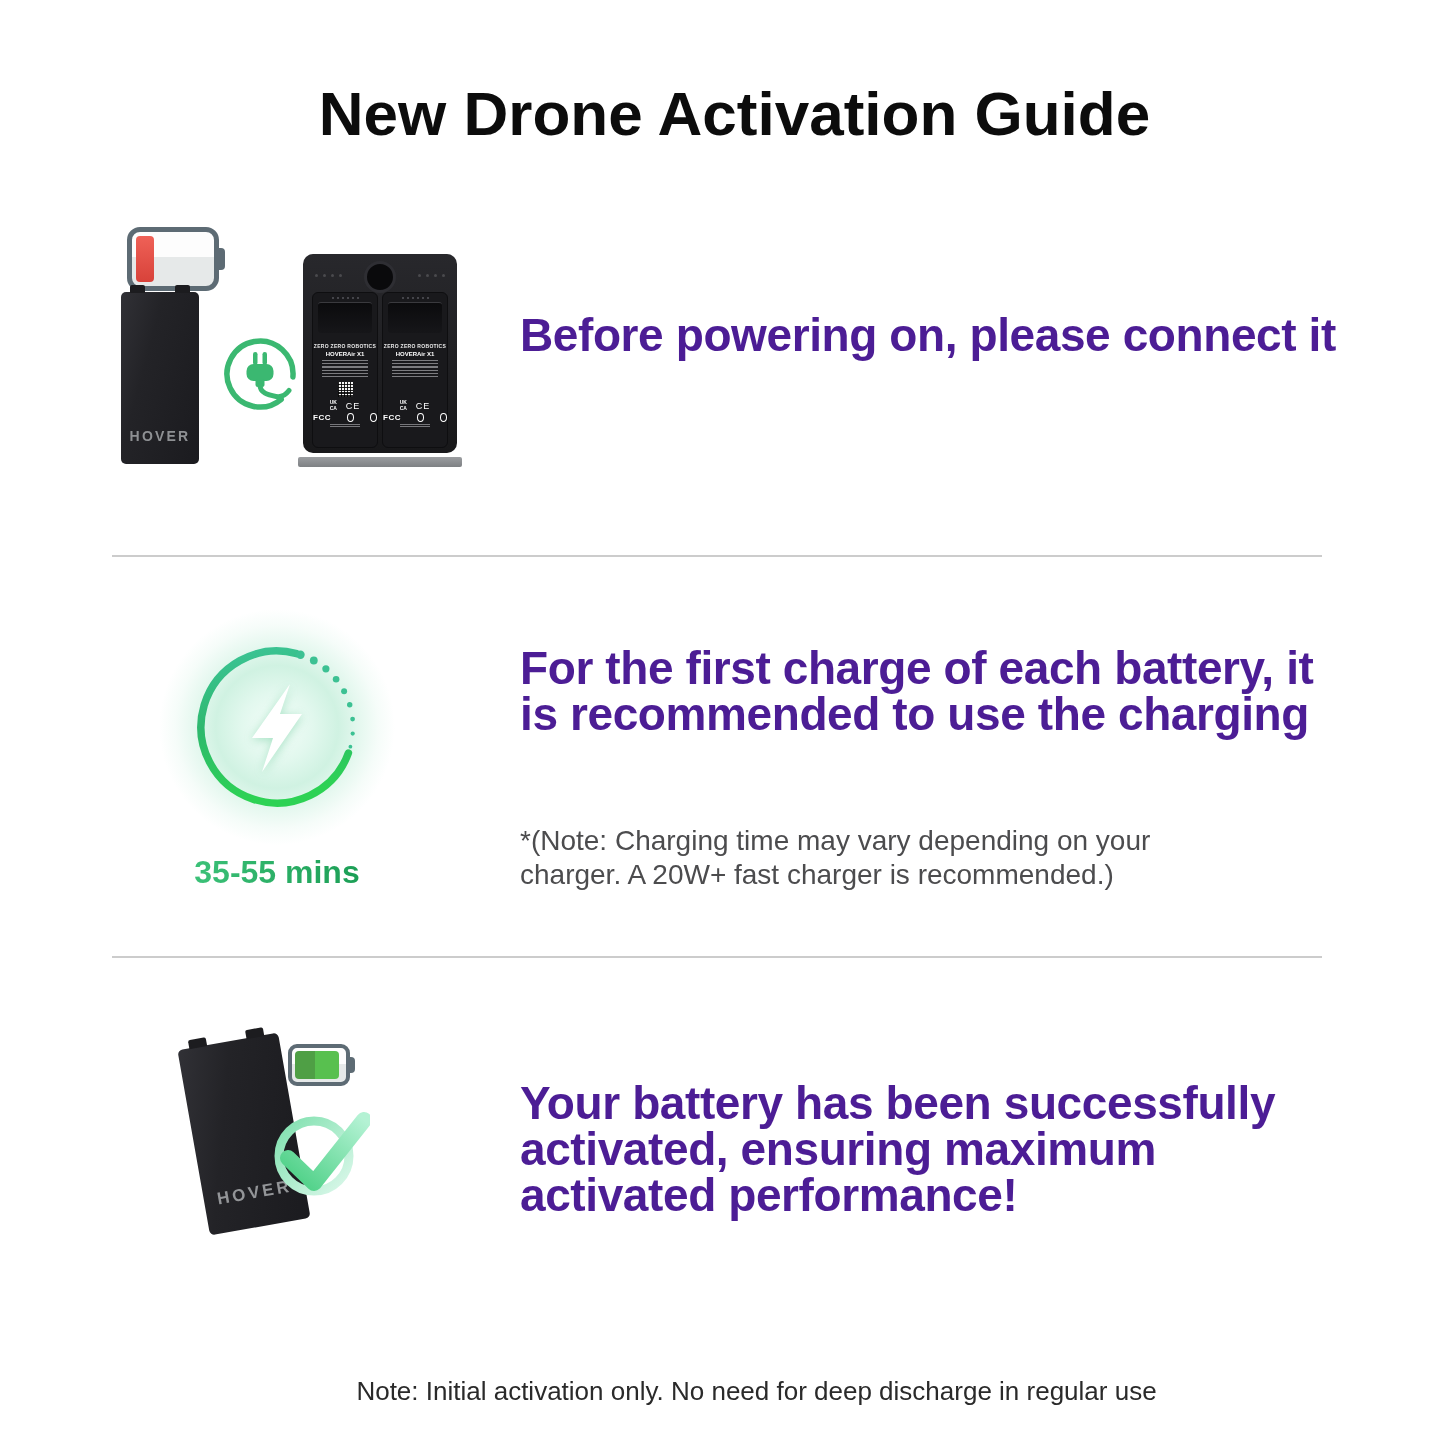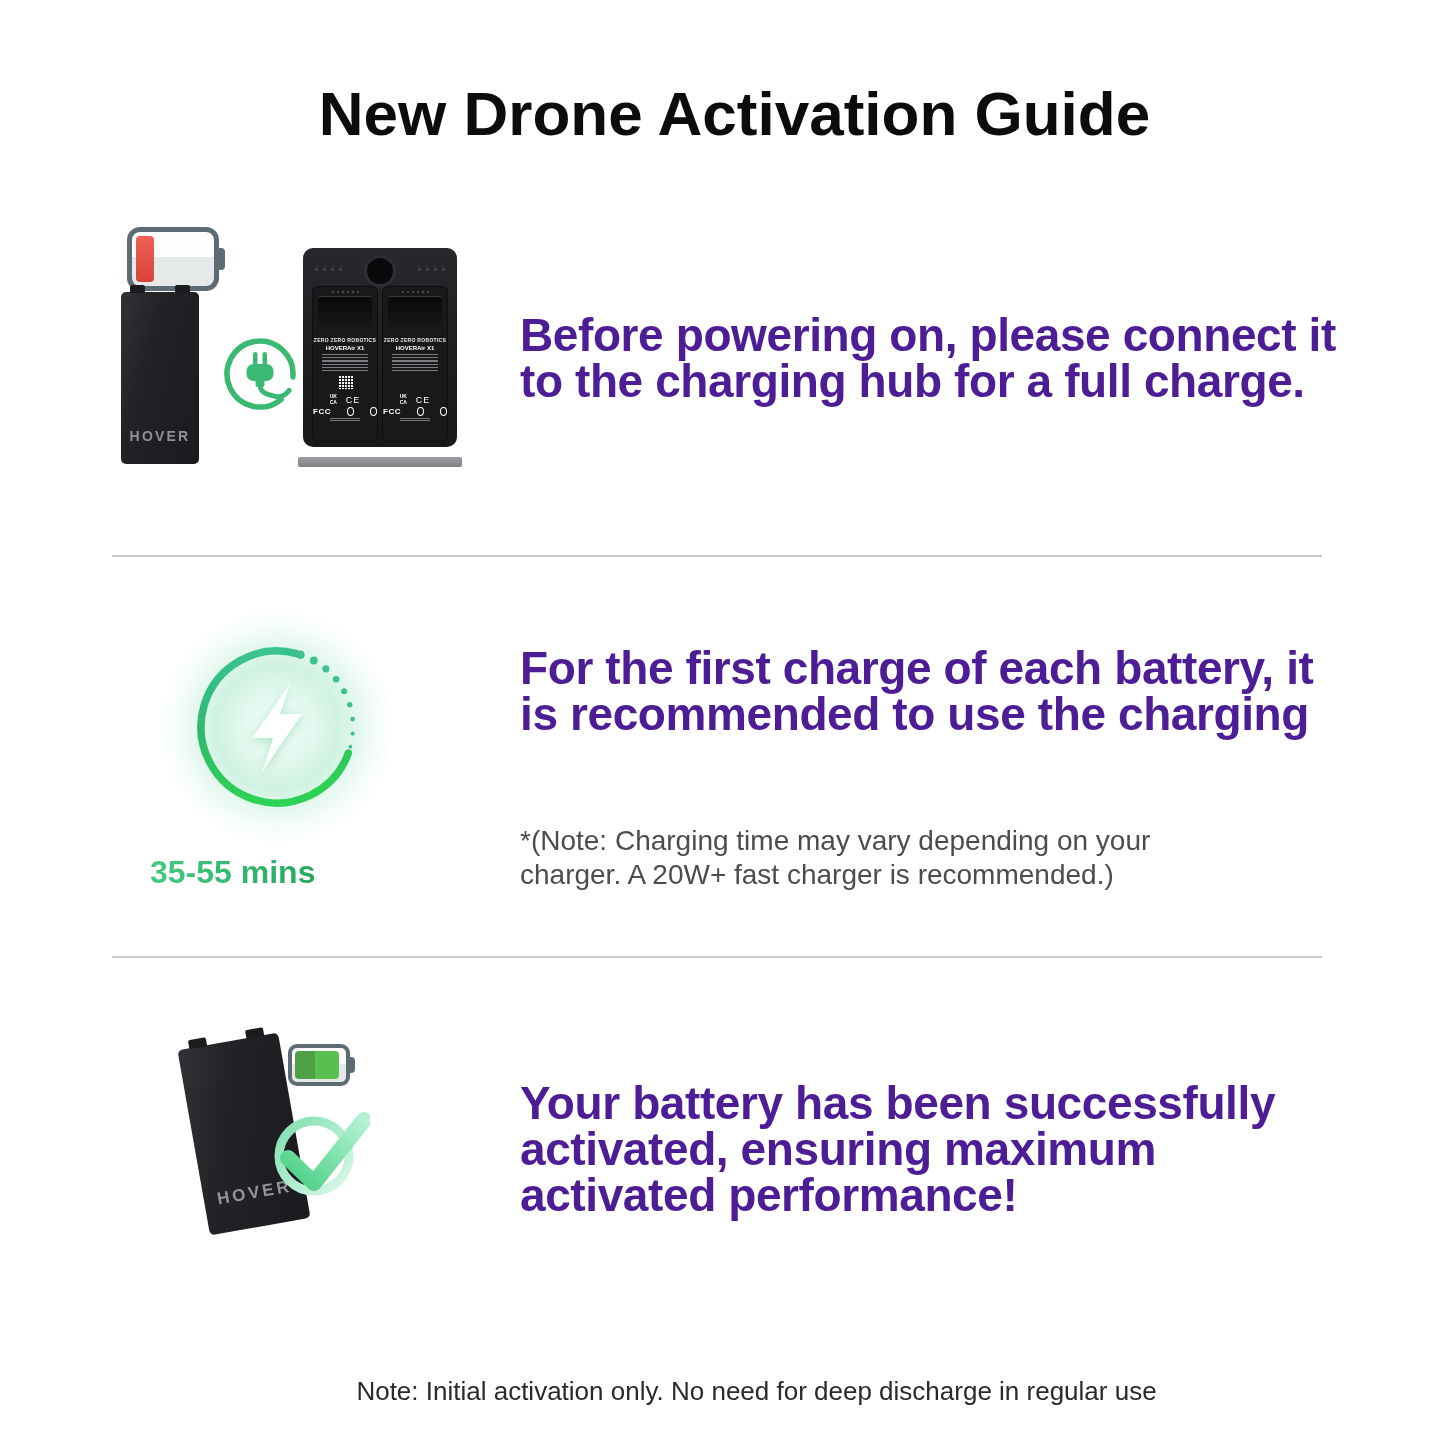--- a/index.html
+++ b/index.html
@@ -38,21 +38,21 @@
   .hover-batt .brand{position:absolute; bottom:20px; width:100%; text-align:center;
              color:#8e9093; font-weight:700; font-size:14px; letter-spacing:2.2px;}
   .batt1{left:121px; top:292px; width:78px; height:172px;}
   .batt1 .t1{left:9px;} .batt1 .t2{left:54px;}
   .batt3{left:193px; top:1040px; width:102px; height:188px; transform:rotate(-10deg);}
   .batt3 .tab{width:18px; height:9px; top:-8px;}
   .batt3 .t1{left:12px;} .batt3 .t2{left:70px;}
   .batt3 .brand{bottom:24px; font-size:17px; letter-spacing:3px; color:#939598;}
   .plug-svg{position:absolute; left:216px; top:330px;}
   
-  .hub{position:absolute; left:303px; top:248px; width:154px; height:199px;
+  .hub{position:absolute; left:303px; top:254px; width:154px; height:199px;
        background:linear-gradient(180deg,#28282c,#18181a); border-radius:10px;}
   .hub-base{position:absolute; left:298px; top:457px; width:164px; height:10px;
        background:linear-gradient(180deg,#9b9da0,#7e8184); border-radius:2px;}
   .hub-btn{position:absolute; left:50%; top:7px; transform:translateX(-50%);
        width:26px; height:26px; border-radius:50%; background:#0a0a0c; border:3px solid #2e2e33;}
   .hub-pins{position:absolute; top:20px; display:flex; gap:5px;}
   .hub-pins i{width:3px; height:3px; border-radius:50%; background:#4a4a4e;}
   .hub-pins.pl{left:12px;} .hub-pins.pr{right:12px;}
   .slot{position:absolute; top:38px; width:64px; height:154px; background:#19191c;
        border:1px solid #0e0e10; border-radius:6px; overflow:hidden;}
@@ -73,21 +73,21 @@
   .certs{display:flex; justify-content:center; align-items:center; gap:5px; margin-top:3px; color:#fff;}
   .ukca{display:inline-block; width:11px; font-size:5px; line-height:1.1; font-weight:800; text-align:left;}
   .ce{font-size:9px; font-weight:400; letter-spacing:1px;}
   .certs2{display:flex; justify-content:flex-start; align-items:center; gap:16px; margin-top:2px; color:#fff;}
   .fcc{font-size:8px; font-weight:800; letter-spacing:.5px;}
   .mini-circ{width:7px; height:7px; border:1px solid #fff; border-radius:50%;}
   .mini-bar{width:30px; height:4px; margin:2px auto 0 auto;
        background:repeating-linear-gradient(180deg,#8e8e92 0 1px,transparent 1px 2.5px); opacity:.8;}
   
   .ring-svg{position:absolute; left:152px; top:602px;}
-  .duration{position:absolute; left:150px; top:854px; width:254px; text-align:left;
+  .duration{position:absolute; left:150px; top:854px; width:254px; text-align:center;
        font-size:32px; font-weight:800;
        background:linear-gradient(90deg,#44ca81,#13954c);
        -webkit-background-clip:text; background-clip:text;
        -webkit-text-fill-color:transparent; color:transparent;}
   
   .check-svg{position:absolute; left:270px; top:1094px;}
   
   .footer{position:absolute; top:1376px; left:0; width:100%; text-align:center;
        font-size:26px; font-weight:400; color:#2a2a2a;margin-left:34px;}
 </style>
@@ -186,21 +186,20 @@
           <span class="mini-circ"></span>
         </div>
         <div class="mini-bar"></div>
       </div>
     </div>
   </div>
   <div class="hub-base"></div>
 
   <div class="copy" style="top:312px;">
     <div>Before powering on, please connect it</div>
-    <div>to the charging hub for a full charge.</div>
   </div>
 
   <div class="divider" style="top:555px;"></div>
 
   <svg class="ring-svg" width="250" height="250" viewBox="0 0 250 250">
     <defs>
       <radialGradient id="glow" cx="50%" cy="50%" r="50%">
         <stop offset="0%" stop-color="#f4fdf9"></stop>
         <stop offset="30%" stop-color="#e2f8ee"></stop>
         <stop offset="52%" stop-color="#d0f2e2"></stop>

